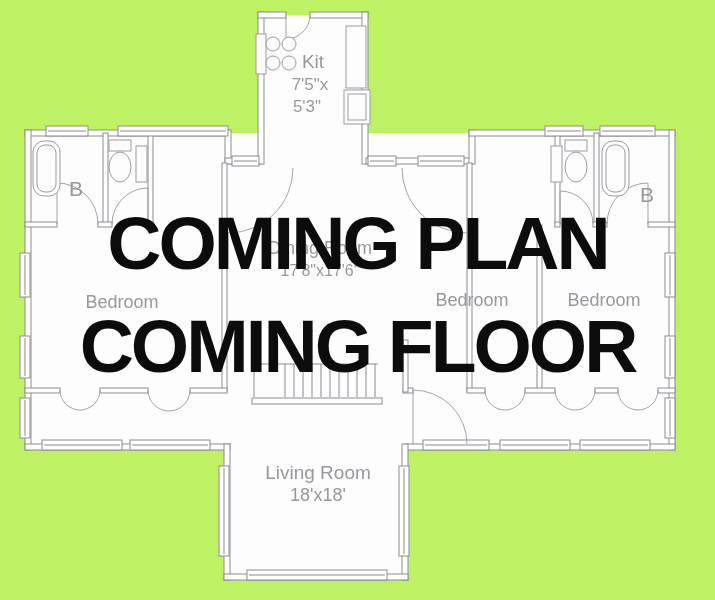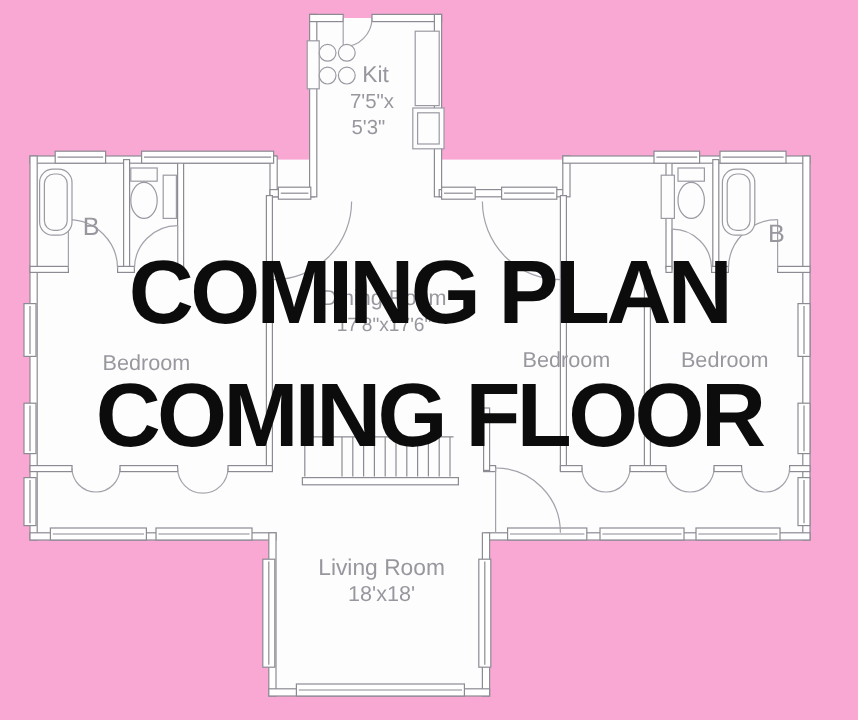--- a/index.html
+++ b/index.html
@@ -1,18 +1,18 @@
 <!DOCTYPE html>
 <html><head>
 <meta charset="utf-8">
 <style>
   html,body { margin:0; padding:0; }
   .stage {
     position:relative; width:715px; height:600px;
-    background:#f9a8d4; overflow:hidden;
+    background:#bef264; overflow:hidden;
     font-family:"Liberation Sans", sans-serif;
   }
   .plan-svg { position:absolute; left:0; top:0; }
   .plan-svg text {
     font-family:"Liberation Sans", sans-serif;
     fill:#97979e;
   }
   .overlay {
     position:absolute; left:0; right:0; top:192px;
     text-align:center;

